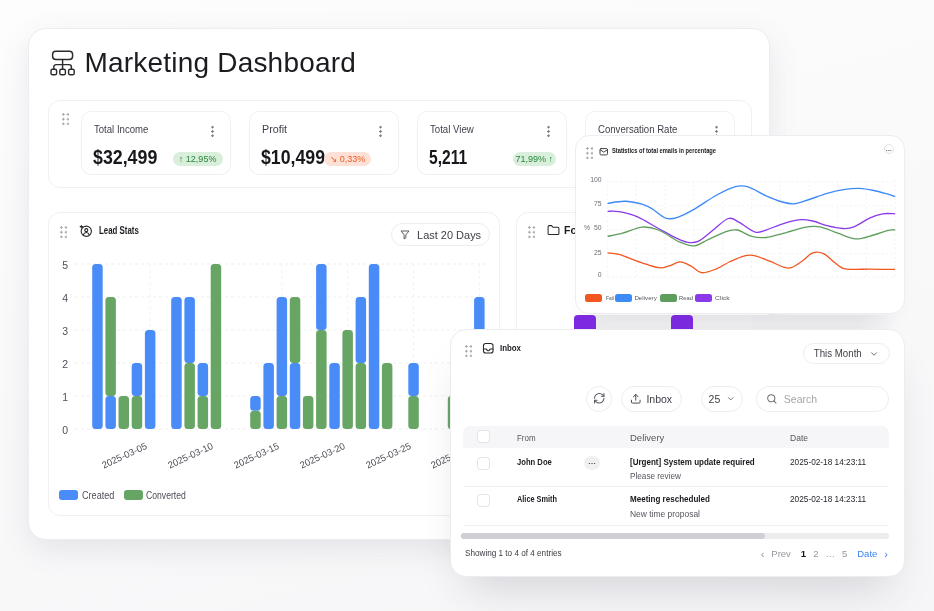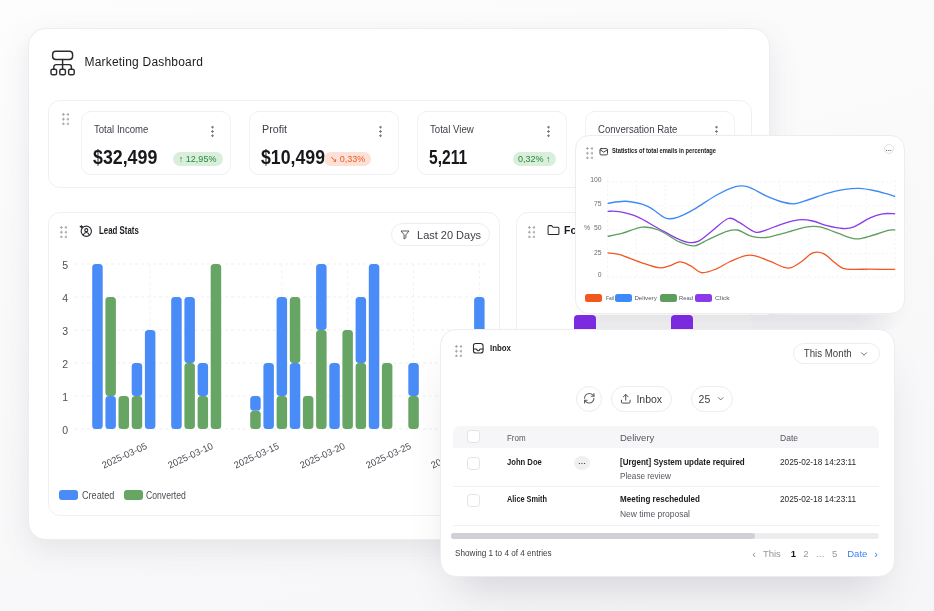--- a/index.html
+++ b/index.html
@@ -20,38 +20,38 @@
 <div class="card" style="left:28px;top:28px;width:742px;height:512px;border-radius:18px;border-color:#ededef;box-shadow:0 10px 30px rgba(90,90,110,.12)"></div>
 <svg class="abs" style="left:49px;top:49px" width="27" height="27" viewBox="0 0 27 27" fill="none" stroke="#2b2c30" stroke-width="1.45" stroke-linecap="round" stroke-linejoin="round">
 <rect x="3.6" y="2.2" width="20" height="8.3" rx="3.2"></rect>
       <path d="M13.6 10.5v5.1"></path>
 <path d="M4.8 20.2v-2.2a2.4 2.4 0 0 1 2.4-2.4h12.8a2.4 2.4 0 0 1 2.4 2.4v2.2"></path>
       <path d="M13.6 15.6v4.6"></path>
 <rect x="2" y="20.2" width="5.6" height="5.6" rx="1.6"></rect>
       <rect x="10.8" y="20.2" width="5.6" height="5.6" rx="1.6"></rect>
       <rect x="19.6" y="20.2" width="5.6" height="5.6" rx="1.6"></rect>
 </svg>
-<div class="abs" style="left:84.5px;top:50.7px;line-height:23.6px;font-size:12px;color:#1b1c20;white-space:nowrap;letter-spacing:.2px;">Marketing Dashboard</div>
+<div class="abs" style="left:84.5px;top:50.7px;line-height:23.6px;font-size:28px;color:#1b1c20;white-space:nowrap;letter-spacing:.2px;">Marketing Dashboard</div>
 <div class="card" style="left:48px;top:100px;width:704px;height:88px;border-radius:12px;border-color:#f0f0f2"></div>
 <div class="dots" style="left:61px;top:112px"></div>
 <div class="card" style="left:81px;top:110.5px;width:150px;height:64.5px;border-radius:10px;border-color:#f1f1f3"></div>
 <div class="abs" style="left:94px;top:123.4px;line-height:13.6px;font-size:11.5px;color:#40414b;white-space:nowrap;transform:scaleX(0.833);transform-origin:0 50%;">Total Income</div>
 <div class="vdots" style="left:211px;top:124.5px"></div>
 <div class="abs" style="left:93px;top:144.6px;line-height:24.8px;font-size:21px;font-weight:700;color:#17181c;white-space:nowrap;transform:scaleX(0.847);transform-origin:0 50%;">$32,499</div>
 <div class="pill g" style="left:172.7px;top:152.3px;width:49.9px">↑ 12,95%</div>
 <div class="card" style="left:249px;top:110.5px;width:150px;height:64.5px;border-radius:10px;border-color:#f1f1f3"></div>
 <div class="abs" style="left:262px;top:123.4px;line-height:13.6px;font-size:11.5px;color:#40414b;white-space:nowrap;transform:scaleX(0.935);transform-origin:0 50%;">Profit</div>
 <div class="vdots" style="left:379px;top:124.5px"></div>
 <div class="abs" style="left:261px;top:144.6px;line-height:24.8px;font-size:21px;font-weight:700;color:#17181c;white-space:nowrap;transform:scaleX(0.844);transform-origin:0 50%;">$10,499</div>
 <div class="pill r" style="left:324px;top:152.3px;width:46.9px">↘ 0,33%</div>
 <div class="card" style="left:417px;top:110.5px;width:150px;height:64.5px;border-radius:10px;border-color:#f1f1f3"></div>
 <div class="abs" style="left:430px;top:123.4px;line-height:13.6px;font-size:11.5px;color:#40414b;white-space:nowrap;transform:scaleX(0.837);transform-origin:0 50%;">Total View</div>
 <div class="vdots" style="left:547px;top:124.5px"></div>
 <div class="abs" style="left:429px;top:144.6px;line-height:24.8px;font-size:21px;font-weight:700;color:#17181c;white-space:nowrap;transform:scaleX(0.743);transform-origin:0 50%;">5,211</div>
-<div class="pill g" style="left:512.8px;top:152.3px;width:42.8px">0,32% ↑</div>
+<div class="pill g" style="left:512.8px;top:152.3px;width:42.8px">71,99% ↑</div>
 <div class="card" style="left:585px;top:110.5px;width:150px;height:64.5px;border-radius:10px;border-color:#f1f1f3"></div>
 <div class="abs" style="left:598px;top:123.4px;line-height:13.6px;font-size:11.5px;color:#40414b;white-space:nowrap;transform:scaleX(0.834);transform-origin:0 50%;">Conversation Rate</div>
 <div class="vdots" style="left:715px;top:124.5px"></div>
 <div class="card" style="left:48px;top:212px;width:452px;height:304px;border-radius:12px;border-color:#f0f0f2"></div>
 <div class="dots" style="left:59px;top:225px"></div>
 <svg class="abs" style="left:79px;top:224px" width="14" height="14" viewBox="0 0 24 24" fill="none" stroke="#26272b" stroke-width="1.9" stroke-linecap="round" stroke-linejoin="round">
 <circle cx="12.5" cy="12.5" r="8.8"></circle>
       <circle cx="12.5" cy="10.5" r="2.6"></circle>
 <path d="M7.5 18.5c.8-2.6 2.6-3.9 5-3.9s4.2 1.3 5 3.9"></path>
       <path d="M4 2.5v4M2 4.5h4"></path>
@@ -183,21 +183,21 @@
 </svg>
 <div class="abs" style="left:9px;top:158.1px;width:17.2px;height:8px;border-radius:2.5px;background:#f2571f"></div>
 <div class="abs" style="left:29.5px;top:158.4px;line-height:7.3px;font-size:6.2px;color:#55565e;white-space:nowrap;transform:scaleX(0.795);transform-origin:0 50%;">Fail</div>
 <div class="abs" style="left:39.2px;top:158.1px;width:17.2px;height:8px;border-radius:2.5px;background:#3e8bf7"></div>
 <div class="abs" style="left:58.4px;top:158.4px;line-height:7.3px;font-size:6.2px;color:#55565e;white-space:nowrap;">Delivery</div>
 <div class="abs" style="left:83.6px;top:158.1px;width:17.2px;height:8px;border-radius:2.5px;background:#5d9e5c"></div>
 <div class="abs" style="left:103.2px;top:158.4px;line-height:7.3px;font-size:6.2px;color:#55565e;white-space:nowrap;transform:scaleX(0.937);transform-origin:0 50%;">Read</div>
 <div class="abs" style="left:119.3px;top:158.1px;width:17.2px;height:8px;border-radius:2.5px;background:#8a3ae8"></div>
 <div class="abs" style="left:138.5px;top:158.4px;line-height:7.3px;font-size:6.2px;color:#55565e;white-space:nowrap;transform:scaleX(1.093);transform-origin:0 50%;">Click</div>
 </div>
-<div class="card" style="left:440px;top:329px;width:455px;height:248px;border-radius:16px;border-color:#ededef;box-shadow:0 26px 42px -16px rgba(50,50,70,.18)">
+<div class="card" style="left:450px;top:329px;width:455px;height:248px;border-radius:16px;border-color:#ededef;box-shadow:0 26px 42px -16px rgba(50,50,70,.18)">
 <div class="dots" style="left:13px;top:13.5px"></div>
 <svg class="abs" style="left:31px;top:11.5px" width="12.5" height="12.5" viewBox="0 0 24 24" fill="none" stroke="#26272b" stroke-width="2" stroke-linecap="round" stroke-linejoin="round">
 <rect x="2.8" y="2.8" width="18.4" height="18.4" rx="4.5"></rect>
 <path d="M2.8 13.5h4.7a2 2 0 0 1 1.9 1.4 2.7 2.7 0 0 0 5.2 0 2 2 0 0 1 1.9-1.4h4.7"></path>
       </svg>
 <div class="abs" style="left:48.5px;top:11.7px;line-height:11.2px;font-size:9.5px;font-weight:700;color:#1c1d22;white-space:nowrap;transform:scaleX(0.829);transform-origin:0 50%;">Inbox</div>
 <div class="btn" style="left:351.5px;top:13px;width:87.5px;height:21px;border-radius:11px;gap:7px;font-size:10px">
 <span style="display:inline-block;transform:scaleX(.97)">This Month</span>
 <svg width="10" height="10" viewBox="0 0 24 24" fill="none" stroke="#6e6f76" stroke-width="2.4" stroke-linecap="round" stroke-linejoin="round">
           <polyline points="6 9 12 15 18 9"></polyline>
@@ -217,20 +217,27 @@
           <polyline points="17 8 12 3 7 8"></polyline>
           <line x1="12" y1="3" x2="12" y2="15"></line>
         </svg>
 <span>Inbox</span>
       </div>
 <div class="btn" style="left:250.3px;top:55.5px;width:41.7px;height:26px;border-radius:13px;gap:6px;font-size:10.5px">
 <span>25</span>
         <svg width="9.5" height="9.5" viewBox="0 0 24 24" fill="none" stroke="#6e6f76" stroke-width="2.4" stroke-linecap="round" stroke-linejoin="round">
           <polyline points="6 9 12 15 18 9"></polyline>
         </svg>
+      </div>
+<div class="btn" style="left:305.3px;top:55.5px;width:133px;height:26px;border-radius:13px;justify-content:flex-start;padding-left:9px;gap:6px;font-size:10.5px">
+<svg width="11.5" height="11.5" viewBox="0 0 24 24" fill="none" stroke="#6e6f76" stroke-width="2.1" stroke-linecap="round">
+          <circle cx="11" cy="11" r="7.5"></circle>
+          <line x1="16.5" y1="16.5" x2="21" y2="21"></line>
+        </svg>
+<span style="color:#a4a5ab">Search</span>
       </div>
 <div class="abs" style="left:12px;top:96px;width:426px;height:22px;background:#f6f6f8;border-radius:7px 7px 0 0"></div>
 <div class="abs" style="left:26px;top:99.8px;width:13px;height:13px;background:#fff;border:1.2px solid #e3e3e6;border-radius:3.5px"></div>
 <div class="abs" style="left:66px;top:101.7px;line-height:11.2px;font-size:9.5px;color:#55565e;white-space:nowrap;transform:scaleX(0.839);transform-origin:0 50%;">From</div>
 <div class="abs" style="left:179px;top:101.7px;line-height:11.2px;font-size:9.5px;color:#55565e;white-space:nowrap;">Delivery</div>
 <div class="abs" style="left:339px;top:101.7px;line-height:11.2px;font-size:9.5px;color:#55565e;white-space:nowrap;transform:scaleX(0.897);transform-origin:0 50%;">Date</div>
 <div class="abs" style="left:26px;top:127.2px;width:13px;height:13px;background:#fff;border:1.2px solid #e3e3e6;border-radius:3.5px"></div>
 <div class="abs" style="left:65.5px;top:126.2px;line-height:11.2px;font-size:9.5px;font-weight:700;color:#1c1d22;white-space:nowrap;transform:scaleX(0.804);transform-origin:0 50%;">John Doe</div>
 <div class="abs" style="left:133.2px;top:126px;width:15.6px;height:14.3px;background:#f0f0f2;border-radius:50%;color:#4a4b52;font-size:8px;text-align:center;line-height:11.6px;font-weight:700">…</div>
 <div class="abs" style="left:179px;top:126.4px;line-height:11.2px;font-size:9.5px;font-weight:700;color:#17181c;white-space:nowrap;transform:scaleX(0.844);transform-origin:0 50%;">[Urgent] System update required</div>
@@ -241,21 +248,21 @@
 <div class="abs" style="left:65.5px;top:163.4px;line-height:11.2px;font-size:9.5px;font-weight:700;color:#1c1d22;white-space:nowrap;transform:scaleX(0.773);transform-origin:0 50%;">Alice Smith</div>
 <div class="abs" style="left:179px;top:163.4px;line-height:11.2px;font-size:9.5px;font-weight:700;color:#17181c;white-space:nowrap;transform:scaleX(0.846);transform-origin:0 50%;">Meeting rescheduled</div>
 <div class="abs" style="left:179px;top:178.8px;line-height:10.6px;font-size:9px;color:#55565e;white-space:nowrap;transform:scaleX(0.939);transform-origin:0 50%;">New time proposal</div>
 <div class="abs" style="left:338.5px;top:163.7px;line-height:10.6px;font-size:9px;color:#26272d;white-space:nowrap;transform:scaleX(0.919);transform-origin:0 50%;">2025-02-18 14:23:11</div>
 <div class="abs" style="left:12px;top:194.8px;width:426px;height:1px;background:#f1f1f3"></div>
 <div class="abs" style="left:10px;top:202.5px;width:428px;height:6px;border-radius:3px;background:#ededef"></div>
 <div class="abs" style="left:10px;top:202.5px;width:304px;height:6px;border-radius:3px;background:#cfcfd4"></div>
 <div class="abs" style="left:14px;top:218.2px;line-height:10.6px;font-size:9px;color:#3b3c43;white-space:nowrap;transform:scaleX(0.906);transform-origin:0 50%;">Showing 1 to 4 of 4 entries</div>
 <div class="abs" style="right:16px;top:217.5px;font-size:9.5px;color:#96979e;white-space:nowrap;display:flex;align-items:center;gap:7px;height:12px">
 <span style="font-size:11px;line-height:10px">‹</span>
-        <span>This</span>
+        <span>Prev</span>
         <span style="color:#17181c;font-weight:700;margin-left:3px">1</span>
         <span>2</span>
         <span>…</span>
         <span>5</span>
         <span style="color:#3b82f6;margin-left:3px">Date</span>
         <span style="color:#3b82f6;font-size:11px;line-height:10px">›</span>
       </div>
 </div>
 </div>
 </body></html>

